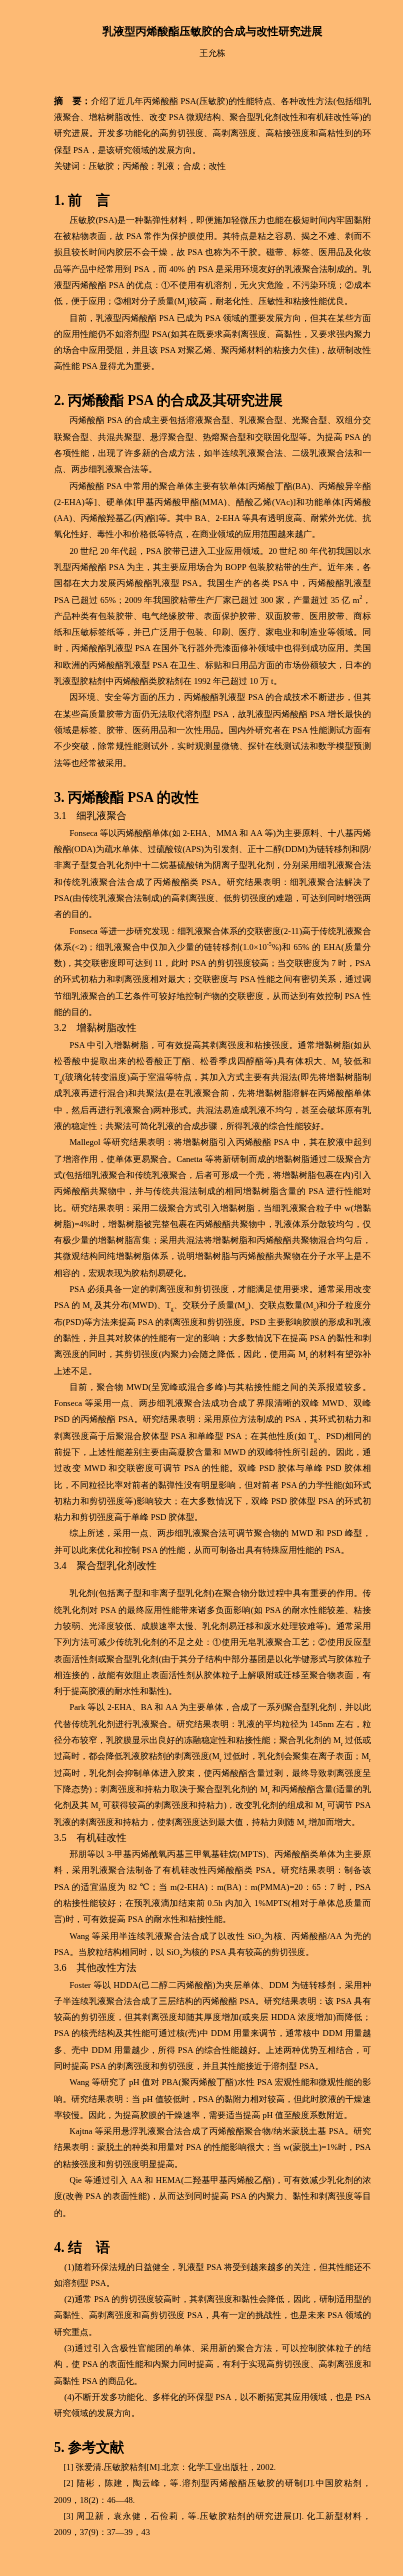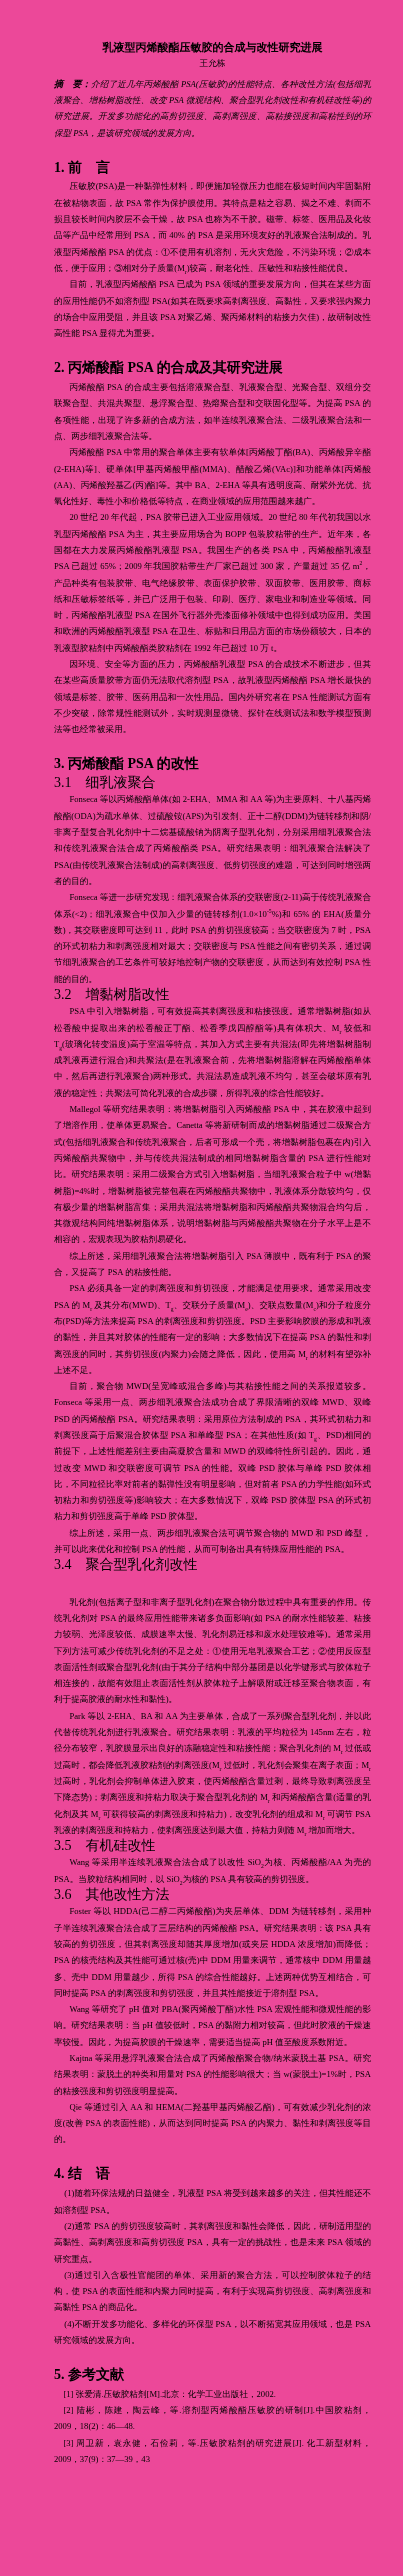--- a/index.html
+++ b/index.html
@@ -2,105 +2,106 @@
 <html lang="zh" style="font-size:9.1px"><head>
 <meta charset="utf-8">
 <style>
   html, body { margin: 0; padding: 0; background: #ffffff; }
   .page {
     position: relative;
     width: 404px;
     height: 2576px;
     box-sizing: border-box;
     margin: 0;
-    padding: 40px 33px 0 54px;
-    background: #ec4899;
+    padding: 24px 33px 0 54px;
+    background: #fdba74;
     color: #000000;
     font-family: "Liberation Serif", "DejaVu Serif", serif;
     font-size: 8.6px;
     line-height: 16.3px;
     text-align: justify;
     overflow: hidden;
   }
   .title {
     font-size: 11px;
     font-weight: bold;
     text-align: center;
     line-height: 15px;
     margin: 0;
   }
   .author {
     text-align: center;
-    margin-top: 2px;
+    margin-top: 8px;
     line-height: 13.7px;
   }
-  .abstract { margin-top: 5px; font-style: italic; }
+  .abstract { margin-top: 32px; }
   .abs-label { font-weight: bold; font-size: 9.1px; }
   p { margin: 0; padding: 0; text-indent: 1.8em; }
   p.flush { text-indent: 0; }
   .kw { text-indent: 0; }
   .h2 {
     font-size: 14px;
     font-weight: bold;
     line-height: 17px;
     margin: 17.7px 0 2.9px 0;
     text-align: left;
   }
   .h3 {
-    font-size: 14px;
+    font-size: 10px;
     font-weight: normal;
     line-height: 16.3px;
     margin: 0;
     text-align: left;
   }
   .refs p { text-indent: 1.1em; font-family: Liberation Serif, serif; }
   .concl p { text-indent: 1.2em; }
   sup, sub { font-size: 5.7px; line-height: 0; }
 </style>
 </head>
 <body>
 
 <div class="page">
 
   <div class="title">乳液型丙烯酸酯压敏胶的合成与改性研究进展</div>
   <div class="author">王允栋</div>
 
   <p class="abstract flush"><span class="abs-label">摘　要：</span><span>介绍了近几年丙烯酸酯 PSA(压敏胶)的性能特点、各种改性方法(包括细乳液聚合、增粘树脂改性、改变 PSA 微观结构、聚合型乳化剂改性和有机硅改性等)的研究进展。开发多功能化的高剪切强度、高剥离强度、高粘接强度和高粘性到的环保型 PSA，是该研究领域的发展方向。</span></p>
 
+  <p class="kw">关键词：压敏胶；丙烯酸；乳液；合成；改性</p>
 
   <div class="h2">1. 前　言</div>
   <p>压敏胶(PSA)是一种黏弹性材料，即便施加轻微压力也能在极短时间内牢固黏附在被粘物表面，故 PSA 常作为保护膜使用。其特点是粘之容易、揭之不难、剥而不损且较长时间内胶层不会干燥，故 PSA 也称为不干胶。磁带、标签、医用品及化妆品等产品中经常用到 PSA，而 40% 的 PSA 是采用环境友好的乳液聚合法制成的。乳液型丙烯酸酯 PSA 的优点：①不使用有机溶剂，无火灾危险，不污染环境；②成本低，便于应用；③相对分子质量(M<sub>r</sub>)较高，耐老化性、压敏性和粘接性能优良。</p>
   <p>目前，乳液型丙烯酸酯 PSA 已成为 PSA 领域的重要发展方向，但其在某些方面的应用性能仍不如溶剂型 PSA(如其在既要求高剥离强度、高黏性，又要求强内聚力的场合中应用受阻，并且该 PSA 对聚乙烯、聚丙烯材料的粘接力欠佳)，故研制改性高性能 PSA 显得尤为重要。</p>
 
   <div class="h2">2. 丙烯酸酯 PSA 的合成及其研究进展</div>
   <p>丙烯酸酯 PSA 的合成主要包括溶液聚合型、乳液聚合型、光聚合型、双组分交联聚合型、共混共聚型、悬浮聚合型、热熔聚合型和交联固化型等。为提高 PSA 的各项性能，出现了许多新的合成方法，如半连续乳液聚合法、二级乳液聚合法和一点、两步细乳液聚合法等。</p>
   <p>丙烯酸酯 PSA 中常用的聚合单体主要有软单体[丙烯酸丁酯(BA)、丙烯酸异辛酯(2-EHA)等]、硬单体[甲基丙烯酸甲酯(MMA)、醋酸乙烯(VAc)]和功能单体[丙烯酸(AA)、丙烯酸羟基乙(丙)酯]等。其中 BA、2-EHA 等具有透明度高、耐紫外光优、抗氧化性好、毒性小和价格低等特点，在商业领域的应用范围越来越广。</p>
   <p>20 世纪 20 年代起，PSA 胶带已进入工业应用领域。20 世纪 80 年代初我国以水乳型丙烯酸酯 PSA 为主，其主要应用场合为 BOPP 包装胶粘带的生产。近年来，各国都在大力发展丙烯酸酯乳液型 PSA。我国生产的各类 PSA 中，丙烯酸酯乳液型 PSA 已超过 65%；2009 年我国胶粘带生产厂家已超过 300 家，产量超过 35 亿 m<sup>2</sup>，产品种类有包装胶带、电气绝缘胶带、表面保护胶带、双面胶带、医用胶带、商标纸和压敏标签纸等，并已广泛用于包装、印刷、医疗、家电业和制造业等领域。同时，丙烯酸酯乳液型 PSA 在国外飞行器外壳漆面修补领域中也得到成功应用。美国和欧洲的丙烯酸酯乳液型 PSA 在卫生、标贴和日用品方面的市场份额较大，日本的乳液型胶粘剂中丙烯酸酯类胶粘剂在 1992 年已超过 10 万 t。</p>
   <p>因环境、安全等方面的压力，丙烯酸酯乳液型 PSA 的合成技术不断进步，但其在某些高质量胶带方面仍无法取代溶剂型 PSA，故乳液型丙烯酸酯 PSA 增长最快的领域是标签、胶带、医药用品和一次性用品。国内外研究者在 PSA 性能测试方面有不少突破，除常规性能测试外，实时观测显微镜、探针在线测试法和数学模型预测法等也经常被采用。</p>
 
   <div class="h2">3. 丙烯酸酯 PSA 的改性</div>
 
   <div class="h3">3.1　细乳液聚合</div>
   <p>Fonseca 等以丙烯酸酯单体(如 2-EHA、MMA 和 AA 等)为主要原料、十八基丙烯酸酯(ODA)为疏水单体、过硫酸铵(APS)为引发剂、正十二醇(DDM)为链转移剂和阴/非离子型复合乳化剂中十二烷基硫酸钠为阴离子型乳化剂，分别采用细乳液聚合法和传统乳液聚合法合成了丙烯酸酯类 PSA。研究结果表明：细乳液聚合法解决了 PSA(由传统乳液聚合法制成)的高剥离强度、低剪切强度的难题，可达到同时增强两者的目的。</p>
   <p>Fonseca 等进一步研究发现：细乳液聚合体系的交联密度(2-11)高于传统乳液聚合体系(&lt;2)；细乳液聚合中仅加入少量的链转移剂(1.0×10<sup>-5</sup>%)和 65% 的 EHA(质量分数)，其交联密度即可达到 11，此时 PSA 的剪切强度较高；当交联密度为 7 时，PSA 的环式初粘力和剥离强度相对最大；交联密度与 PSA 性能之间有密切关系，通过调节细乳液聚合的工艺条件可较好地控制产物的交联密度，从而达到有效控制 PSA 性能的目的。</p>
 
   <div class="h3">3.2　增黏树脂改性</div>
   <p>PSA 中引入增黏树脂，可有效提高其剥离强度和粘接强度。通常增黏树脂(如从松香酸中提取出来的松香酸正丁酯、松香季戊四醇酯等)具有体积大、M<sub>r</sub> 较低和 T<sub>g</sub>(玻璃化转变温度)高于室温等特点，其加入方式主要有共混法(即先将增黏树脂制成乳液再进行混合)和共聚法(是在乳液聚合前，先将增黏树脂溶解在丙烯酸酯单体中，然后再进行乳液聚合)两种形式。共混法易造成乳液不均匀，甚至会破坏原有乳液的稳定性；共聚法可简化乳液的合成步骤，所得乳液的综合性能较好。</p>
   <p>Mallegol 等研究结果表明：将增黏树脂引入丙烯酸酯 PSA 中，其在胶液中起到了增溶作用，使单体更易聚合。Canetta 等将新研制而成的增黏树脂通过二级聚合方式(包括细乳液聚合和传统乳液聚合，后者可形成一个壳，将增黏树脂包裹在内)引入丙烯酸酯共聚物中，并与传统共混法制成的相同增黏树脂含量的 PSA 进行性能对比。研究结果表明：采用二级聚合方式引入增黏树脂，当细乳液聚合粒子中 w(增黏树脂)=4%时，增黏树脂被完整包裹在丙烯酸酯共聚物中，乳液体系分散较均匀，仅有极少量的增黏树脂富集；采用共混法将增黏树脂和丙烯酸酯共聚物混合均匀后，其微观结构同纯增黏树脂体系，说明增黏树脂与丙烯酸酯共聚物在分子水平上是不相容的，宏观表现为胶粘剂易硬化。</p>
-  <p>综上所述，采用细乳液聚合法将增黏树脂引入 PSA 薄膜中，既有利于 PSA 的聚合，又提高了 PSA 的粘接性能。</p>
 
   <p>PSA 必须具备一定的剥离强度和剪切强度，才能满足使用要求。通常采用改变 PSA 的 M<sub>r</sub> 及其分布(MWD)、T<sub>g</sub>、交联分子质量(M<sub>e</sub>)、交联点数量(M<sub>c</sub>)和分子粒度分布(PSD)等方法来提高 PSA 的剥离强度和剪切强度。PSD 主要影响胶膜的形成和乳液的黏性，并且其对胶体的性能有一定的影响；大多数情况下在提高 PSA 的黏性和剥离强度的同时，其剪切强度(内聚力)会随之降低，因此，使用高 M<sub>r</sub> 的材料有望弥补上述不足。</p>
   <p>目前，聚合物 MWD(呈宽峰或混合多峰)与其粘接性能之间的关系报道较多。Fonseca 等采用一点、两步细乳液聚合法成功合成了界限清晰的双峰 MWD、双峰 PSD 的丙烯酸酯 PSA。研究结果表明：采用原位方法制成的 PSA，其环式初粘力和剥离强度高于后聚混合胶体型 PSA 和单峰型 PSA；在其他性质(如 T<sub>g</sub>、PSD)相同的前提下，上述性能差别主要由高凝胶含量和 MWD 的双峰特性所引起的。因此，通过改变 MWD 和交联密度可调节 PSA 的性能。双峰 PSD 胶体与单峰 PSD 胶体相比，不同粒径比率对前者的黏弹性没有明显影响，但对前者 PSA 的力学性能(如环式初粘力和剪切强度等)影响较大；在大多数情况下，双峰 PSD 胶体型 PSA 的环式初粘力和剪切强度高于单峰 PSD 胶体型。</p>
   <p>综上所述，采用一点、两步细乳液聚合法可调节聚合物的 MWD 和 PSD 峰型，并可以此来优化和控制 PSA 的性能，从而可制备出具有特殊应用性能的 PSA。</p>
 
-  <div class="h3" style="margin-bottom:20px">3.4　聚合型乳化剂改性</div>
+  <div class="h3" style="margin-bottom:11px">3.4　聚合型乳化剂改性</div>
   <p>乳化剂(包括离子型和非离子型乳化剂)在聚合物分散过程中具有重要的作用。传统乳化剂对 PSA 的最终应用性能带来诸多负面影响(如 PSA 的耐水性能较差、粘接力较弱、光泽度较低、成膜速率太慢、乳化剂易迁移和废水处理较难等)。通常采用下列方法可减少传统乳化剂的不足之处：①使用无皂乳液聚合工艺；②使用反应型表面活性剂或聚合型乳化剂(由于其分子结构中部分基团是以化学键形式与胶体粒子相连接的，故能有效阻止表面活性剂从胶体粒子上解吸附或迁移至聚合物表面，有利于提高胶液的耐水性和黏性)。</p>
   <p>Park 等以 2-EHA、BA 和 AA 为主要单体，合成了一系列聚合型乳化剂，并以此代替传统乳化剂进行乳液聚合。研究结果表明：乳液的平均粒径为 145nm 左右，粒径分布较窄，乳胶膜显示出良好的冻融稳定性和粘接性能；聚合乳化剂的 M<sub>r</sub> 过低或过高时，都会降低乳液胶粘剂的剥离强度(M<sub>r</sub> 过低时，乳化剂会聚集在离子表面；M<sub>r</sub> 过高时，乳化剂会抑制单体进入胶束，使丙烯酸酯含量过剩，最终导致剥离强度呈下降态势)；剥离强度和持粘力取决于聚合型乳化剂的 M<sub>r</sub> 和丙烯酸酯含量(适量的乳化剂及其 M<sub>r</sub> 可获得较高的剥离强度和持粘力)，改变乳化剂的组成和 M<sub>r</sub> 可调节 PSA 乳液的剥离强度和持粘力，使剥离强度达到最大值，持粘力则随 M<sub>r</sub> 增加而增大。</p>
 
   <div class="h3">3.5　有机硅改性</div>
+  <p>邢朋等以 3-甲基丙烯酰氧丙基三甲氧基硅烷(MPTS)、丙烯酸酯类单体为主要原料，采用乳液聚合法制备了有机硅改性丙烯酸酯类 PSA。研究结果表明：制备该 PSA 的适宜温度为 82 ℃；当 m(2-EHA)：m(BA)：m(PMMA)=20：65：7 时，PSA 的粘接性能较好；在预乳液滴加结束前 0.5h 内加入 1%MPTS(相对于单体总质量而言)时，可有效提高 PSA 的耐水性和粘接性能。</p>
   <p>Wang 等采用半连续乳液聚合法合成了以改性 SiO<sub>2</sub>为核、丙烯酸酯/AA 为壳的 PSA。当胶粒结构相同时，以 SiO<sub>2</sub>为核的 PSA 具有较高的剪切强度。</p>
 
   <div class="h3">3.6　其他改性方法</div>
   <p>Foster 等以 HDDA(己二醇二丙烯酸酯)为夹层单体、DDM 为链转移剂，采用种子半连续乳液聚合法合成了三层结构的丙烯酸酯 PSA。研究结果表明：该 PSA 具有较高的剪切强度，但其剥离强度却随其厚度增加(或夹层 HDDA 浓度增加)而降低；PSA 的核壳结构及其性能可通过核(壳)中 DDM 用量来调节，通常核中 DDM 用量越多、壳中 DDM 用量越少，所得 PSA 的综合性能越好。上述两种优势互相结合，可同时提高 PSA 的剥离强度和剪切强度，并且其性能接近于溶剂型 PSA。</p>
   <p>Wang 等研究了 pH 值对 PBA(聚丙烯酸丁酯)水性 PSA 宏观性能和微观性能的影响。研究结果表明：当 pH 值较低时，PSA 的黏附力相对较高，但此时胶液的干燥速率较慢。因此，为提高胶膜的干燥速率，需要适当提高 pH 值至酸度系数附近。</p>
   <p>Kajtna 等采用悬浮乳液聚合法合成了丙烯酸酯聚合物/纳米蒙脱土基 PSA。研究结果表明：蒙脱土的种类和用量对 PSA 的性能影响很大；当 w(蒙脱土)=1%时，PSA 的粘接强度和剪切强度明显提高。</p>
   <p>Qie 等通过引入 AA 和 HEMA(二羟基甲基丙烯酸乙酯)，可有效减少乳化剂的浓度(改善 PSA 的表面性能)，从而达到同时提高 PSA 的内聚力、黏性和剥离强度等目的。</p>
 
   <div class="h2">4. 结　语</div>
   <div class="concl">

